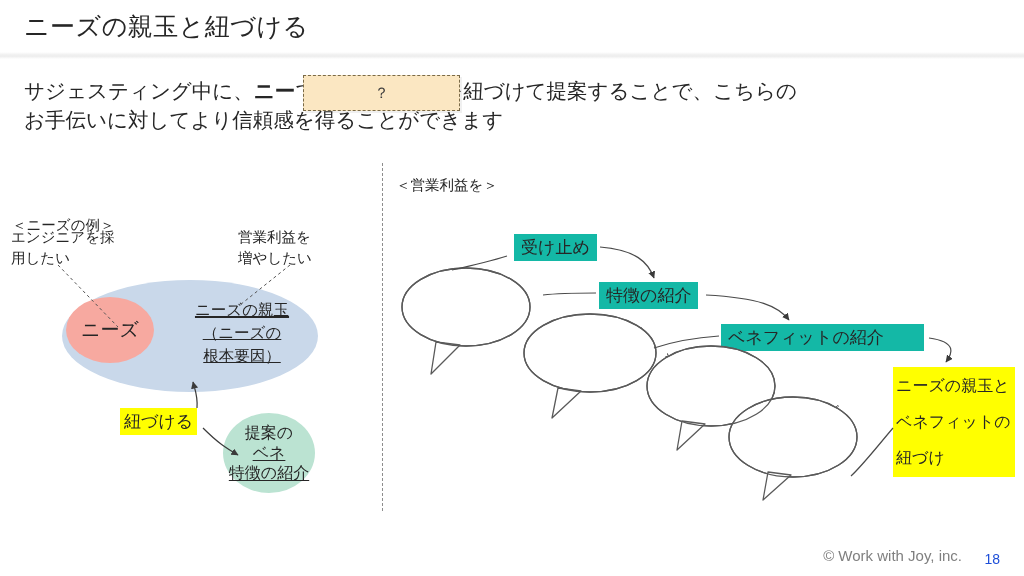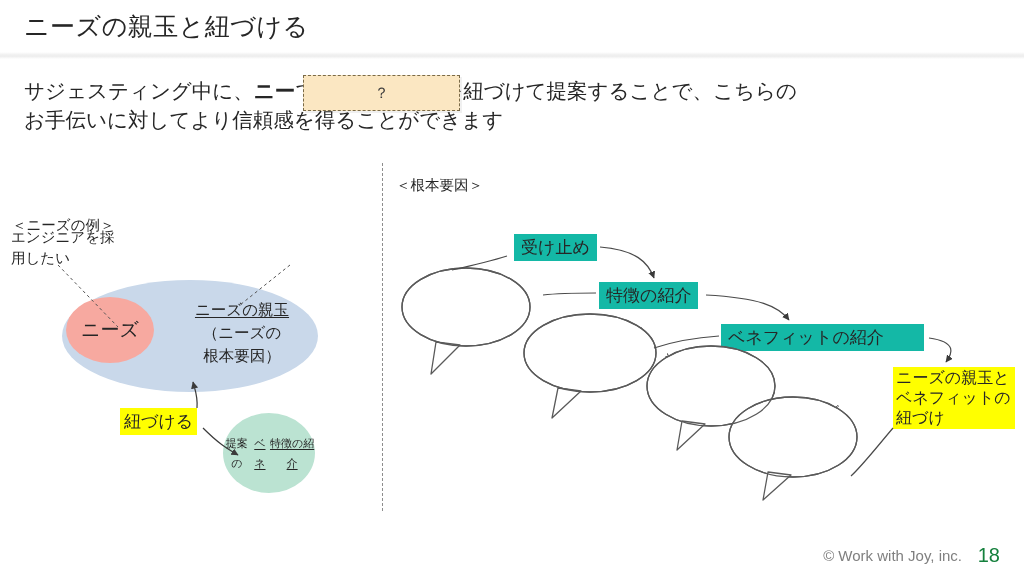--- a/index.html
+++ b/index.html
@@ -59,29 +59,29 @@
     background:#c9d8ea;border-radius:50%;
   }
   .circle-pink{
     position:absolute;left:66px;top:297px;width:88px;height:66px;
     background:#f7a9a0;border-radius:50%;
     display:flex;align-items:center;justify-content:center;
     font-size:19px;color:#262626;
   }
   .oyadama{
     position:absolute;left:172px;top:298px;width:140px;
-    text-align:center;font-size:15.5px;line-height:23px;color:#262626;
+    text-align:center;font-size:15.5px;line-height:23px;color:#262626;text-decoration:underline;
   }
   .oyadama .u{text-decoration:underline;text-underline-offset:2px;}
 
   .circle-green{
     position:absolute;left:223px;top:413px;width:92px;height:80px;
     background:#bbe3d2;border-radius:50%;
-    display:flex;flex-direction:row;align-items:center;justify-content:center;
-    font-size:11px;line-height:20px;color:#262626;text-align:center;
+    display:flex;flex-direction:column;align-items:center;justify-content:center;
+    font-size:16px;line-height:20px;color:#262626;text-align:center;
   }
   .circle-green .u{text-decoration:underline;text-underline-offset:2px;}
 
   .hl-yellow{
     position:absolute;left:120px;top:408px;
     background:#ffff00;color:#262626;
     font-size:17px;padding:2px 4px;white-space:nowrap;
   }
 
   
@@ -99,68 +99,70 @@
   .chip{
     position:absolute;background:#14b8a6;color:#262626;
     font-size:17px;padding:2px 7px;white-space:nowrap;
   }
   .chip-1{left:514px;top:234px;}
   .chip-2{left:599px;top:282px;}
   .chip-3{left:721px;top:324px;width:203px;box-sizing:border-box;}
 
   .chip-yellow{
     position:absolute;left:893px;top:367px;width:122px;
-    background:#ffff00;color:#262626;font-size:16px;line-height:20px;
+    background:#ffff00;color:#262626;font-size:16px;line-height:36px;
     padding:1px 3px;box-sizing:border-box;
   }
 
   
   .footer-copy{
     position:absolute;right:62px;bottom:12px;
     font-size:15px;color:#7f7f7f;white-space:nowrap;
   }
   .footer-page{
     position:absolute;right:24px;bottom:9px;
-    font-size:20px;color:#15803d;margin-left:29px;
+    font-size:14px;color:#1d4ed8;margin-left:29px;
   }
 
   svg.layer{position:absolute;left:0;top:0;width:1024px;height:576px;pointer-events:none;}
 </style>
 </head>
 <body>
 
 <div id="slide">
 
   <div class="title">ニーズの親玉と紐づける</div>
   <div class="title-rule"></div>
 
   <div class="lead"><span>サジェスティング中に、</span><b>ニー</b><span>でベネフィットを紐づけて提案することで、こちらの
 お手伝いに対してより信頼感を得ることができます</span></div>
 
   <div class="qbox">
     <span>？</span>
   </div>
 
   <div class="sec-cap cap-left">＜ニーズの例＞</div>
-  <div class="sec-cap cap-right">＜根本要因＞</div>
+  <div class="sec-cap cap-right">＜営業利益を＞</div>
 
   <div class="v-divider"></div>
 
   <div class="ellipse-blue"></div>
   <div class="circle-pink">
     <span>ニーズ</span>
   </div>
   <div class="oyadama">
     <span class="u">ニーズの親玉</span><br>
     <span>（ニーズの</span><br>
     <span>根本要因）</span>
   </div>
 
   <div class="anno anno-1" style="white-space:pre-line">エンジニアを採
 用したい</div>
+  <div class="anno anno-2" style="white-space:pre-line">営業利益を
+増やしたい</div>
 
   <div class="hl-yellow">紐づける</div>
 
   <div class="circle-green">
     <span>提案の</span>
     <span class="u">ベネ</span>
     <span class="u">特徴の紹介</span>
   </div>
 
   <div class="chip chip-1">受け止め</div>

